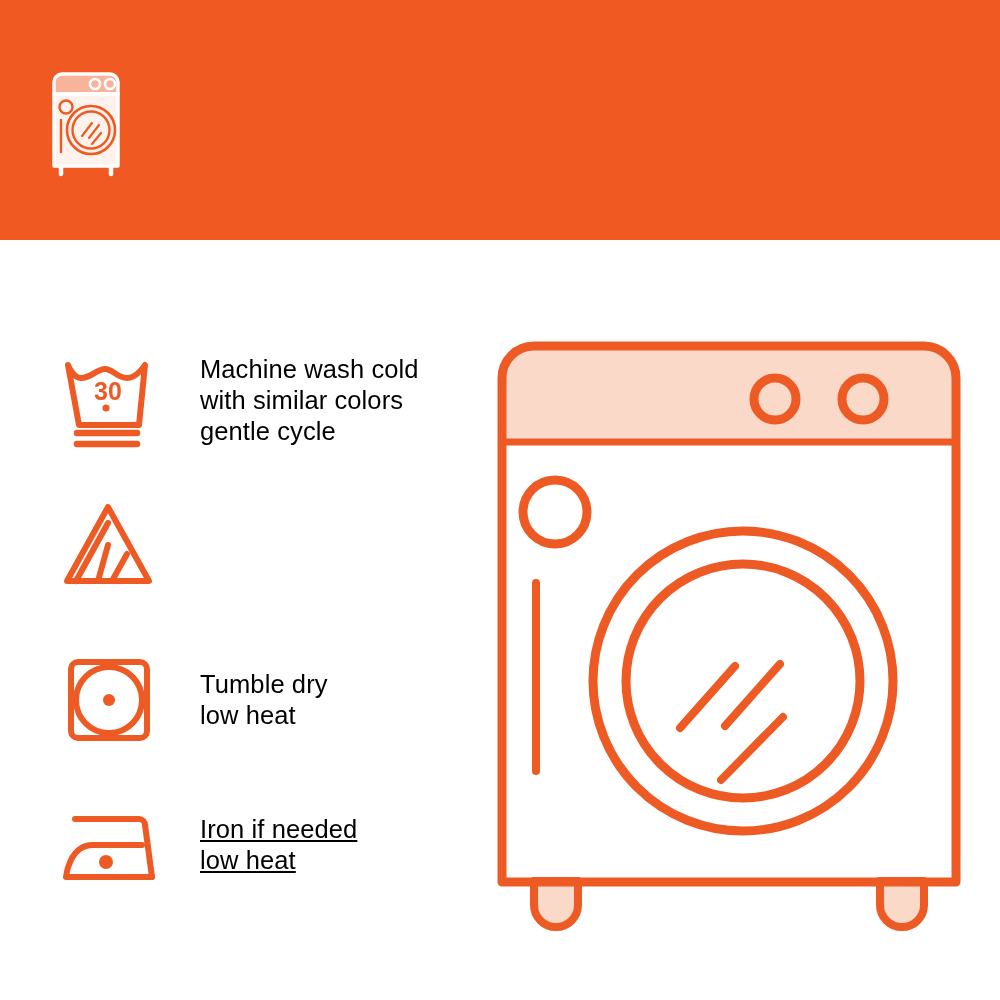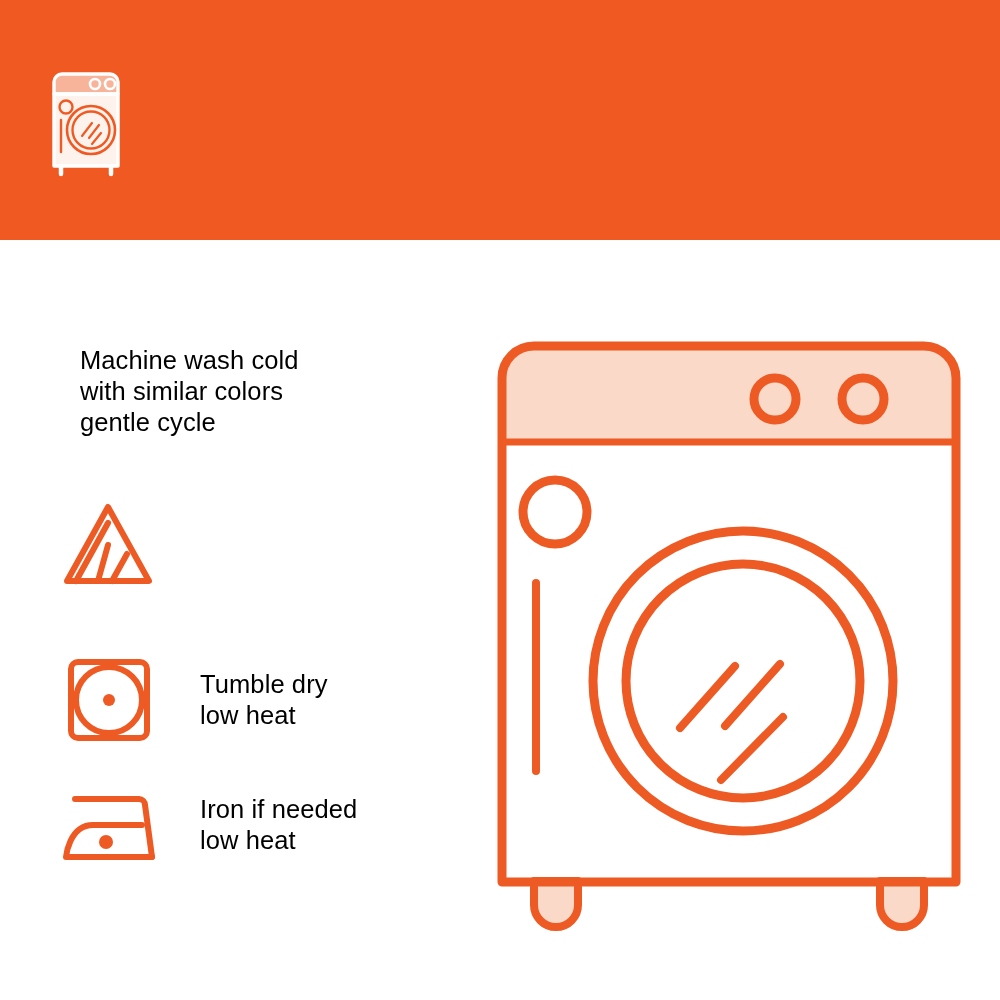--- a/index.html
+++ b/index.html
@@ -80,21 +80,21 @@
   .care-row {
     position: absolute;
     left: 48px;
     display: flex;
     align-items: center;
     width: 420px;
   }
   .care-row[data-row="0"] { top: 105px; }
   .care-row[data-row="1"] { top: 250px; }
   .care-row[data-row="2"] { top: 405px; }
-  .care-row[data-row="3"] { top: 530px; }
+  .care-row[data-row="3"] { top: 550px; text-decoration: underline; }
 
   .care-symbol {
     width: 120px;
     height: 110px;
     flex: 0 0 auto;
     display: flex;
     align-items: center;
     justify-content: center;
   }
   .care-symbol svg { display: block; }
@@ -148,20 +148,33 @@
       </svg>
     </div>
 
 
   </div>
 </div>
 
 <div id="care-list">
 
   <div class="care-row" data-row="0">
+    <div class="care-symbol">
+      <svg viewBox="0 0 110 104" width="110" height="104" fill="none" stroke="#ED5A24" stroke-width="6" stroke-linecap="round" stroke-linejoin="round">
+
+        <path d="M9 13 C9 13 14 26 22 26 C32 26 38 17 46 17 C54 17 58 26 68 26
+                 C78 26 86 13 86 13 L80 73 L20 73 Z" transform="translate(6,4) scale(1.0)"></path>
+
+        <path d="M24 85 h60 M24 96 h60" stroke-width="6.5"></path>
+
+        <text x="55" y="52" text-anchor="middle" font-family="'Liberation Sans', sans-serif" font-size="25" font-weight="700" fill="#ED5A24" stroke="none">30</text>
+
+        <circle cx="53" cy="60" r="3.6" fill="#ED5A24" stroke="none"></circle>
+      </svg>
+    </div>
     <div class="care-text">Machine wash cold
 with similar colors
 gentle cycle</div>
   </div>
 
   <div class="care-row" data-row="1">
     <div class="care-symbol">
       <svg viewBox="0 0 110 96" width="110" height="96" fill="none" stroke="#ED5A24" stroke-width="6" stroke-linecap="round" stroke-linejoin="round">
 
         <path d="M55 10 L96 84 L14 84 Z"></path>

